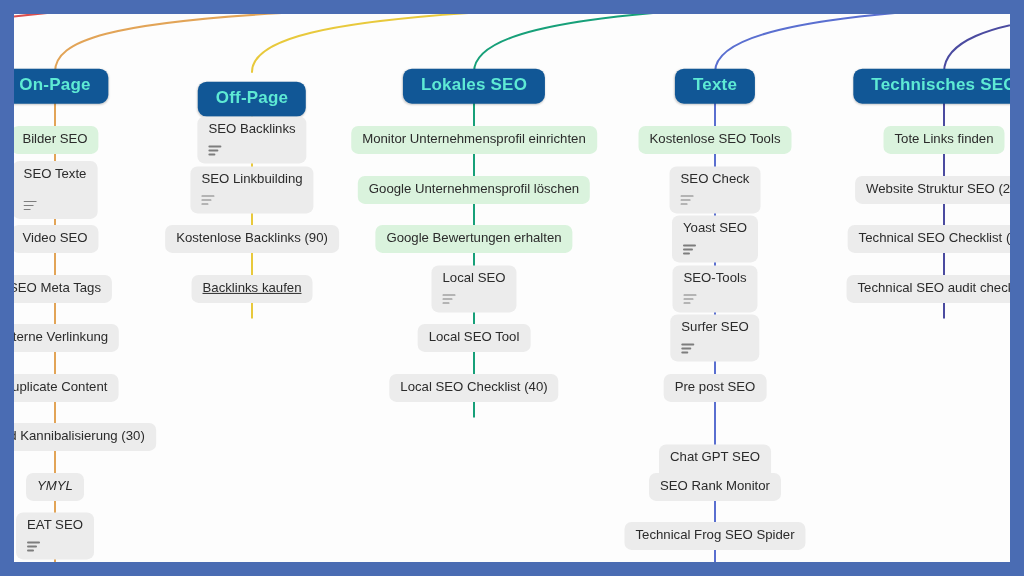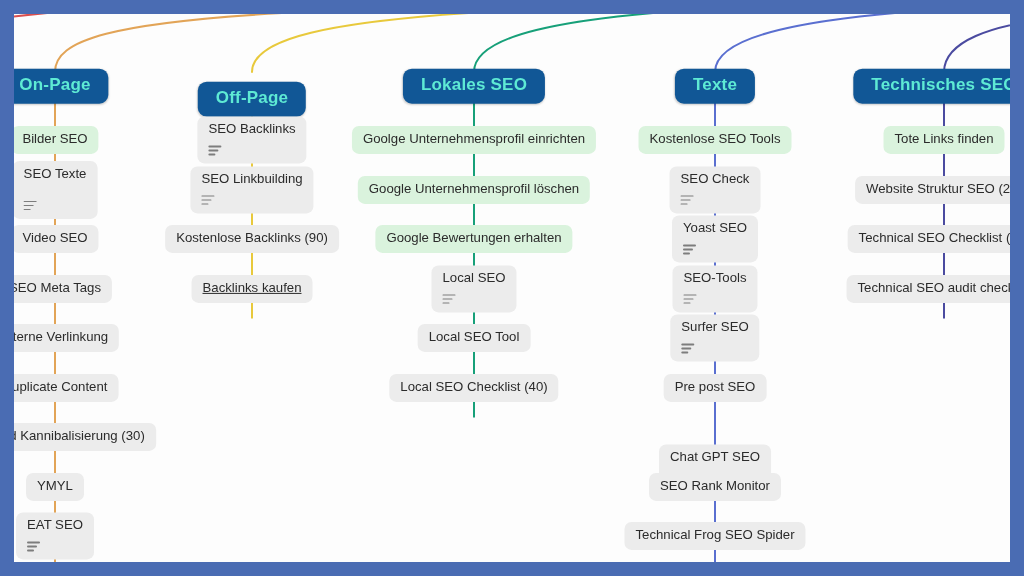--- a/index.html
+++ b/index.html
@@ -109,21 +109,21 @@
           </div>
           <div class="node grey" style="left: 55px; top: 338px;">
             <span>Interne Verlinkung</span>
           </div>
           <div class="node grey" style="left: 55px; top: 387.5px;">
             <span>Duplicate Content</span>
           </div>
           <div class="node grey" style="left: 55px; top: 437px;">
             <span>Keyword Kannibalisierung (30)</span>
           </div>
-          <div class="node grey" style="left: 55px; top: 486.5px;">
+          <div class="node grey" style="left: 55px; top: 486.5px; font-style: italic;">
             <span>YMYL</span>
           </div>
           <div class="node grey" style="left: 55px; top: 536px;">
             <span>EAT SEO</span>
             <span class="noteicon">
               <i></i>
               <i></i>
               <i></i>
             </span>
           </div>
@@ -145,21 +145,21 @@
             </span>
           </div>
           <div class="node grey" style="left: 252px; top: 239px;">
             <span>Kostenlose Backlinks (90)</span>
           </div>
           <div class="node grey" style="left: 252px; top: 288.5px; text-decoration: underline;">
             <span>Backlinks kaufen</span>
           </div>
           <div class="header-pill" style="left: 474px; top: 86px;">Lokales SEO</div>
           <div class="node green" style="left: 474px; top: 140px;">
-            <span>Goolge Unternehmensprofil einrichten</span>
+            <span>Monitor Unternehmensprofil einrichten</span>
           </div>
           <div class="node green" style="left: 474px; top: 189.5px;">
             <span>Google Unternehmensprofil löschen</span>
           </div>
           <div class="node green" style="left: 474px; top: 239px;">
             <span>Google Bewertungen erhalten</span>
           </div>
           <div class="node grey" style="left: 474px; top: 288.5px;">
             <span>Local SEO</span>
             <span class="noteicon">

